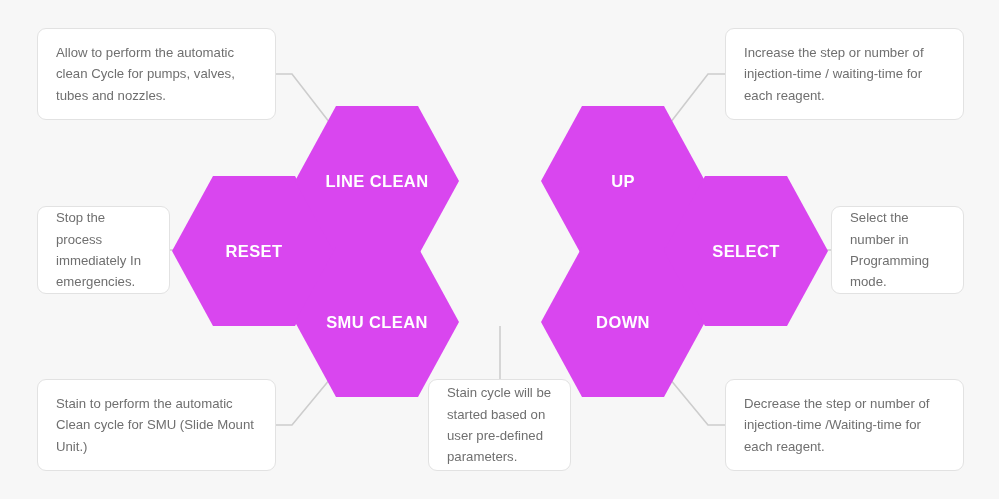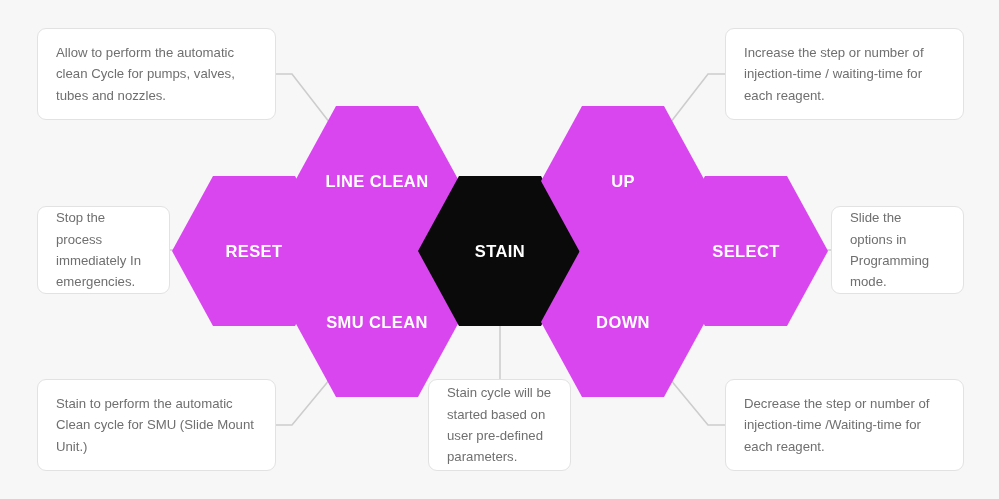--- a/index.html
+++ b/index.html
@@ -112,21 +112,21 @@
 
   <div class="callout c-tr">
     <span>Increase the step or number of injection-time / waiting-time for each reagent.</span>
   </div>
 
   <div class="callout c-ml">
     <span>Stop the process immediately In emergencies.</span>
   </div>
 
   <div class="callout c-mr">
-    <span>Slide the options in Programming mode.</span>
+    <span>Select the number in Programming mode.</span>
   </div>
 
   <div class="callout c-bl">
     <span>Stain to perform the automatic Clean cycle  for SMU (Slide Mount Unit.)</span>
   </div>
 
   <div class="callout c-bc">
     <span>Stain cycle will be started based on user pre-defined parameters.</span>
   </div>
 
@@ -139,23 +139,20 @@
   </div>
 
   <div class="hex hex-red h-line">
     <span class="hex-label">LINE CLEAN</span>
   </div>
 
   <div class="hex hex-red h-smu">
     <span class="hex-label">SMU CLEAN</span>
   </div>
 
-  <div class="hex hex-black h-stain">
-    <span class="hex-label">STAIN</span>
-  </div>
 
   <div class="hex hex-red h-up">
     <span class="hex-label">UP</span>
   </div>
 
   <div class="hex hex-red h-down">
     <span class="hex-label">DOWN</span>
   </div>
 
   <div class="hex hex-red h-select">

